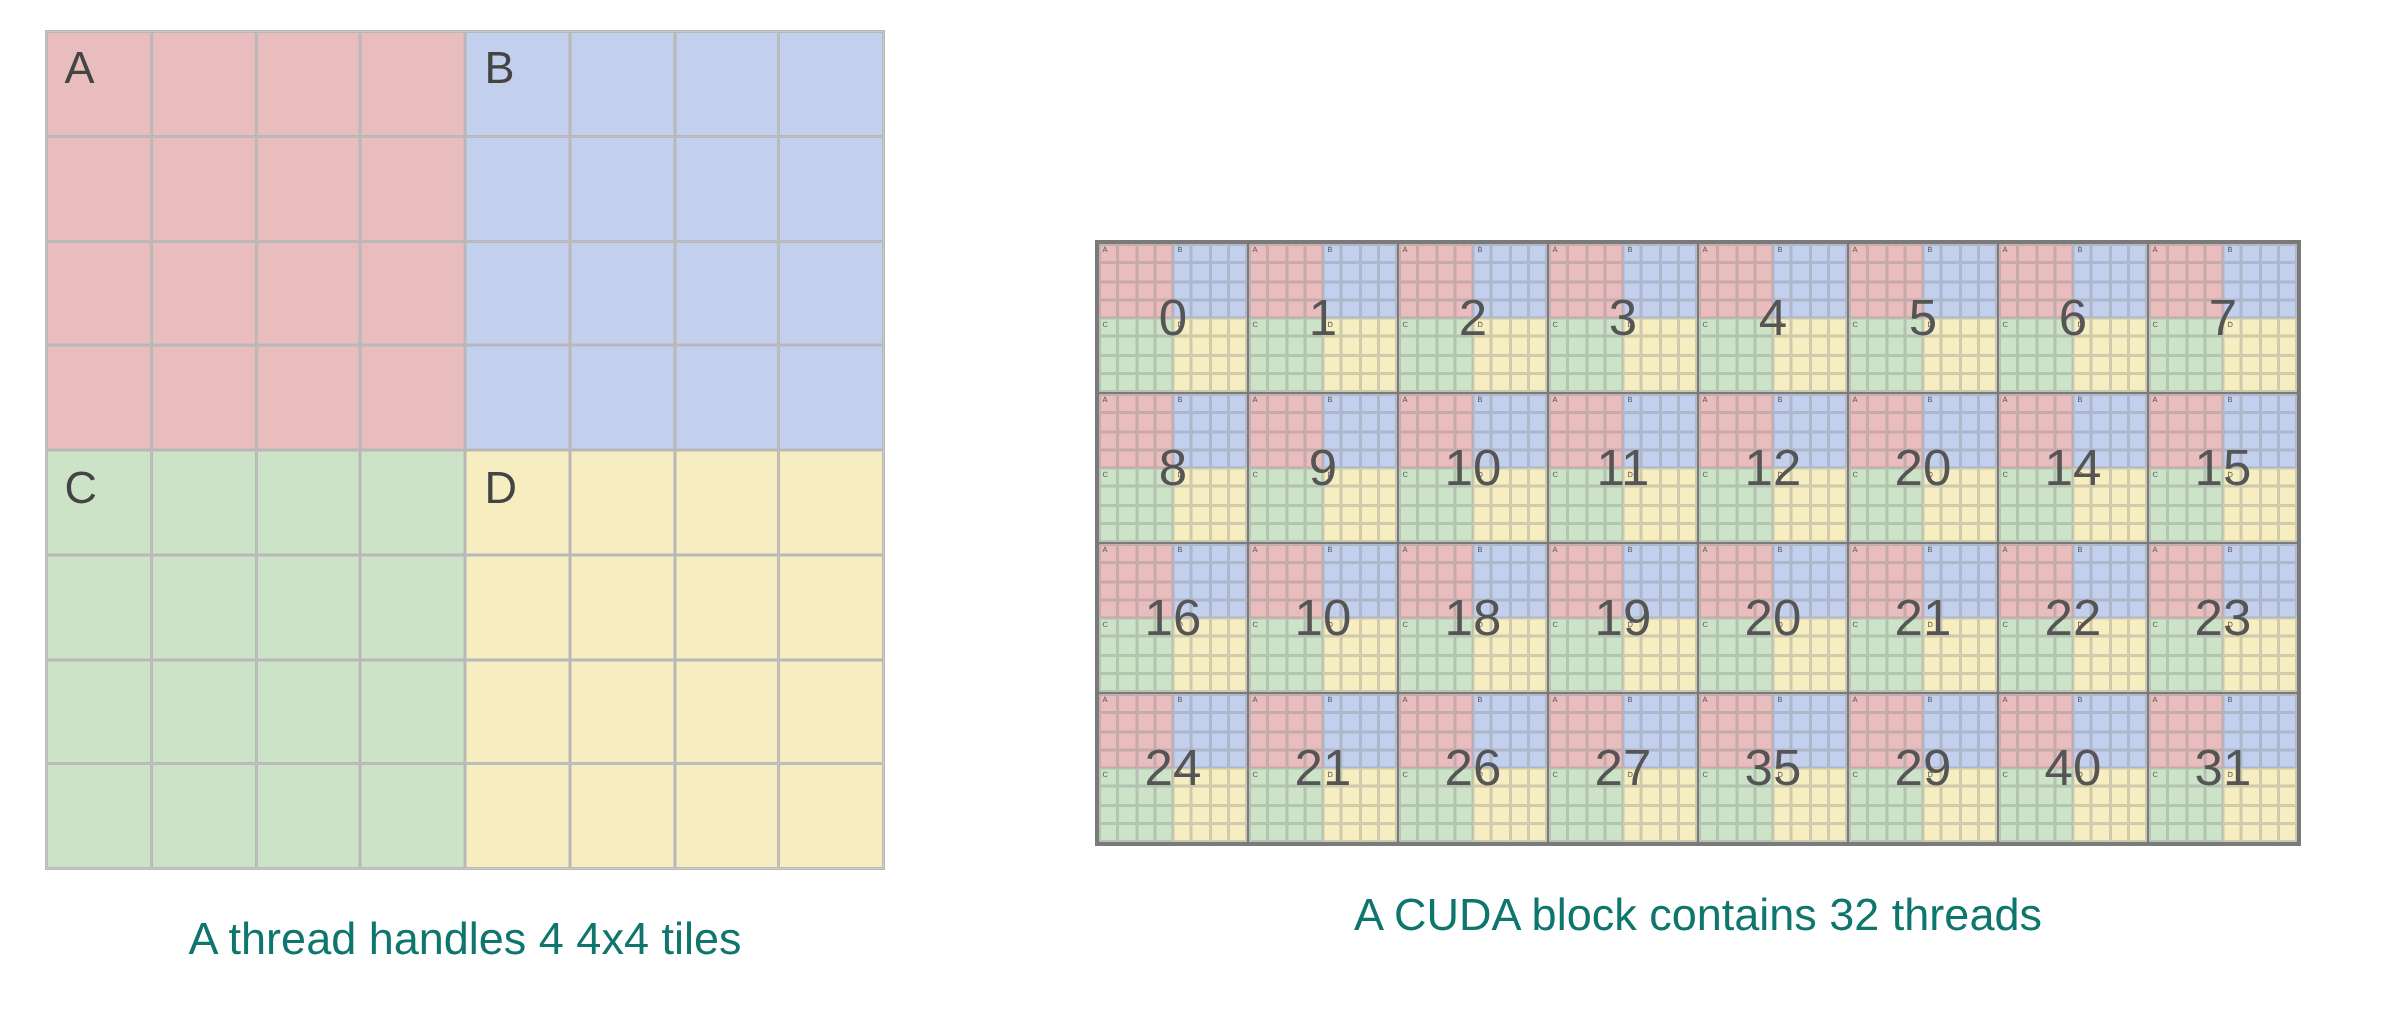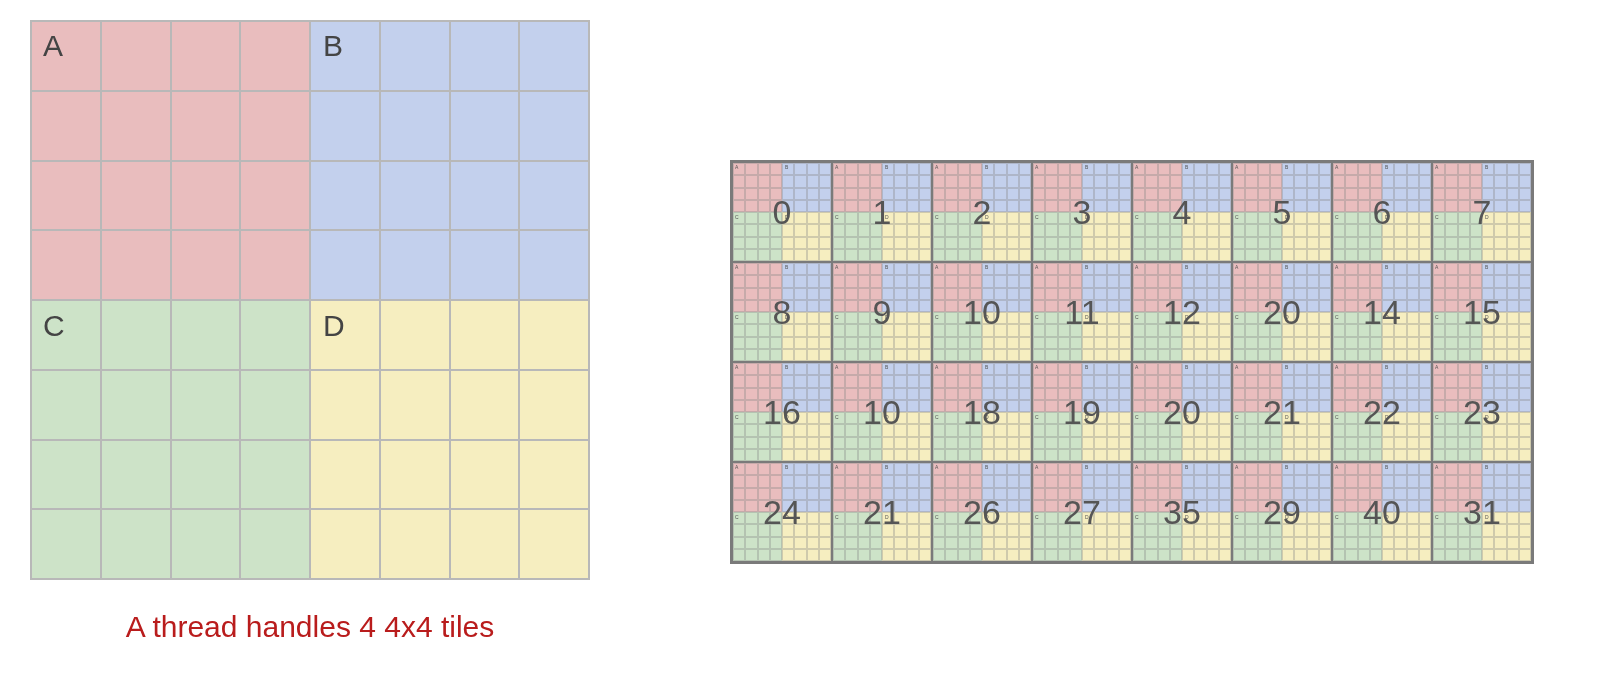--- a/index.html
+++ b/index.html
@@ -20,21 +20,21 @@
     display:flex;
     width:100%;
     height:100%;
     align-items:flex-start;
     padding-top:20px;
     box-sizing:border-box;
   }
   .panel{display:flex;flex-direction:column;align-items:center;}
   .panel-left{margin-left:30px;}
   .panel-right{margin-left:140px;margin-top:140px;}
-  .caption{font-size:30px;color:#b91c1c;margin-top:30px;text-align:right;}
+  .caption{font-size:30px;color:#0f766e;margin-top:30px;text-align:right;}
 
   
   .thread{
     position:relative;
     box-sizing:border-box;
   }
   .thread .quads{position:absolute;inset:0;display:grid;grid-template-columns:1fr 1fr;grid-template-rows:1fr 1fr;}
   .qA{background:#e9bdbe;} 
   .qB{background:#c3d0ed;} 
   .qC{background:#cde3c8;} 
@@ -2685,15 +2685,16 @@
             <div></div>
             <div></div>
           </div>
           <span class="qlabel lA">A</span>
           <span class="qlabel lB">B</span>
           <span class="qlabel lC">C</span>
           <span class="qlabel lD">D</span>
           <div class="tnum">31</div>
         </div>
       </div>
+    <div class="caption">A CUDA block contains 32 threads</div>
   </div>
 
 </div>
 
 </body></html>

